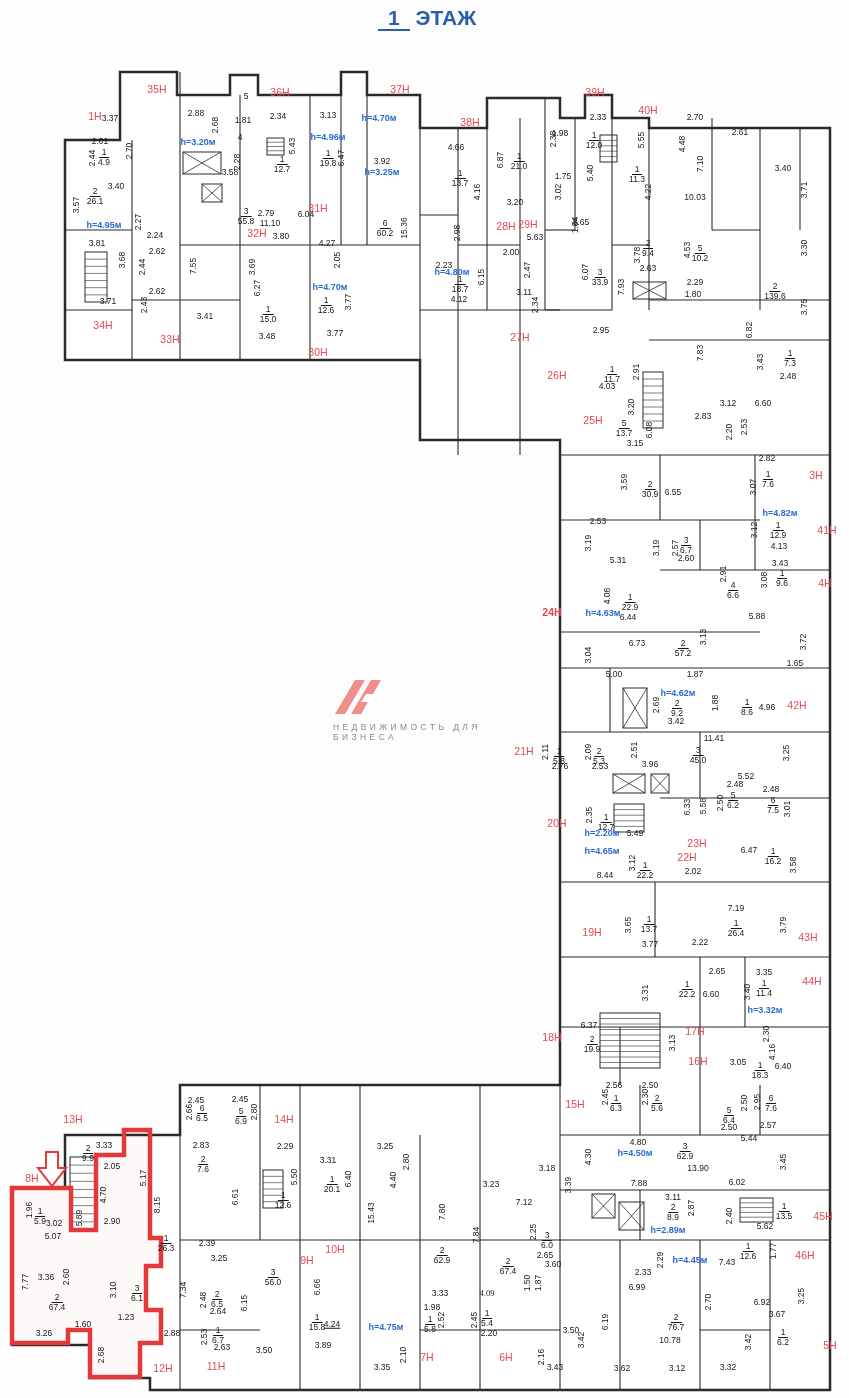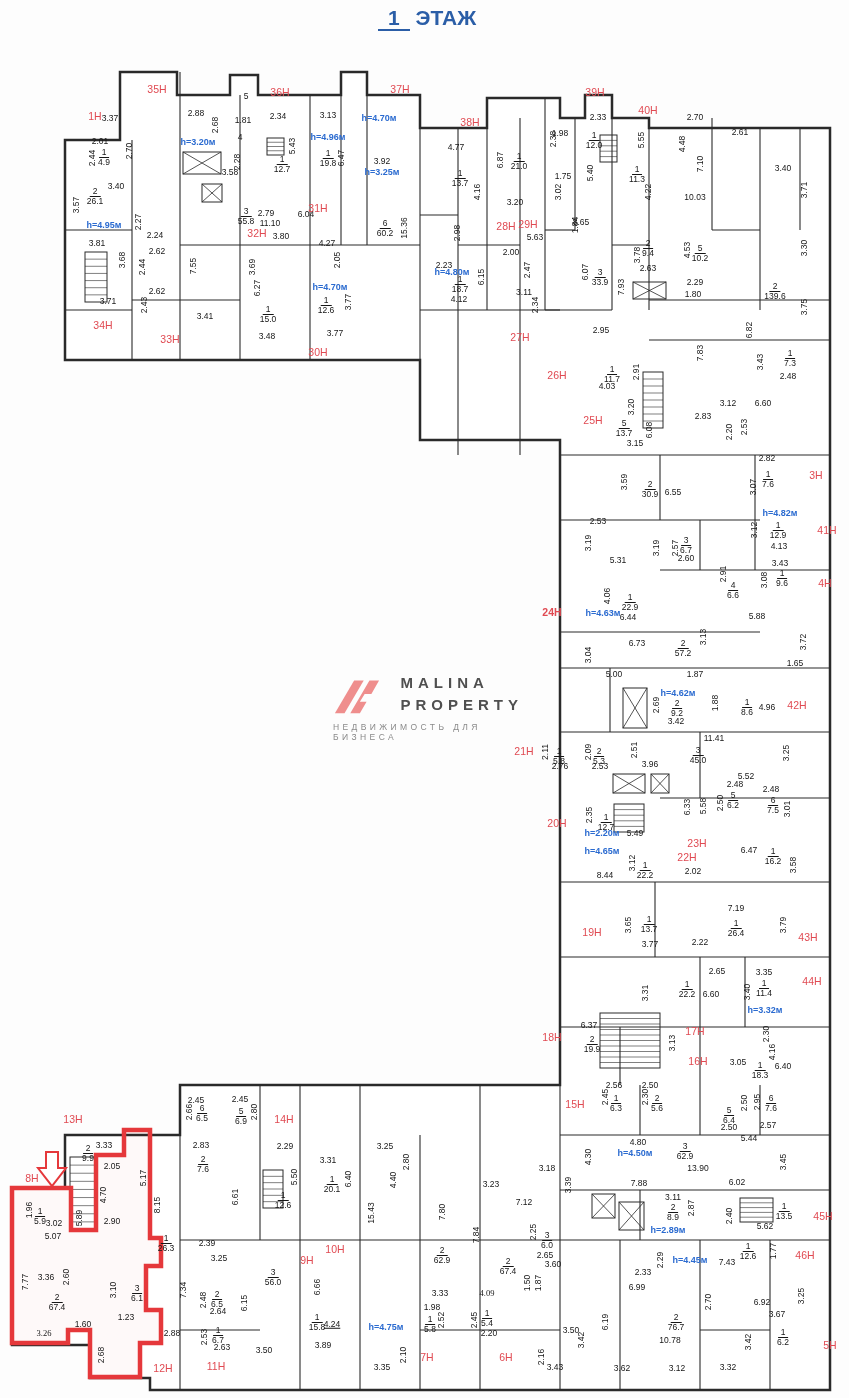--- a/index.html
+++ b/index.html
@@ -189,24 +189,20 @@
       <path d="M 12,1188 L 71,1188 L 71,1230 L 96,1230 L 96,1155 L 124,1155 L 124,1130 L 150,1130 L 150,1238 L 161,1238 L 161,1266 L 146,1266 L 146,1310 L 161,1310 L 161,1343 L 140,1343 L 140,1377 L 90,1377 L 90,1330 L 68,1330 L 68,1343 L 12,1343 Z" fill="rgba(229,56,59,0.03)" stroke="#e5383b" stroke-width="4.5" stroke-linejoin="miter"></path>
       <path d="M 46,1152 L 58,1152 L 58,1168 L 66,1168 L 52,1186 L 38,1168 L 46,1168 Z" fill="#ffffff" stroke="#e5383b" stroke-width="2"></path>
     </svg>
 
   <div id="wm">
     <div class="row">
       <svg width="62" height="46" viewBox="0 0 62 46">
         <path d="M2 42 L22 8 L32 8 L12 42 Z" fill="#ef8e8d"></path>
         <path d="M18 42 L38 8 L48 8 L40 22 L33 22 L28 30 L35 30 L28 42 Z" fill="#ef8e8d"></path>
       </svg>
-      <div class="brand">
-        <div>MALINA</div>
-        <div>PROPERTY</div>
-      </div>
     </div>
     <div class="tag">НЕДВИЖИМОСТЬ ДЛЯ БИЗНЕСА</div>
   </div>
 
   <div id="labels">
       <div class="lab d" style="left: 100px; top: 141px;">2.01</div>
       <div class="lab d v" style="left: 92px; top: 158px;">2.44</div>
       <div class="lab r" style="left: 104px; top: 157px;">
         <span class="rn">1</span>
         <span class="ra">4.9</span>
@@ -271,21 +267,21 @@
       </div>
       <div class="lab d v" style="left: 404px; top: 228px;">15.36</div>
       <div class="lab d" style="left: 327px; top: 243px;">4.27</div>
       <div class="lab d v" style="left: 337px; top: 260px;">2.05</div>
       <div class="lab r" style="left: 326px; top: 305px;">
         <span class="rn">1</span>
         <span class="ra">12.6</span>
       </div>
       <div class="lab d v" style="left: 348px; top: 302px;">3.77</div>
       <div class="lab d" style="left: 335px; top: 333px;">3.77</div>
-      <div class="lab d" style="left: 456px; top: 147px;">4.77</div>
+      <div class="lab d" style="left: 456px; top: 147px;">4.66</div>
       <div class="lab r" style="left: 460px; top: 178px;">
         <span class="rn">1</span>
         <span class="ra">13.7</span>
       </div>
       <div class="lab d v" style="left: 477px; top: 192px;">4.16</div>
       <div class="lab d v" style="left: 457px; top: 233px;">2.98</div>
       <div class="lab d" style="left: 444px; top: 265px;">2.23</div>
       <div class="lab r" style="left: 460px; top: 284px;">
         <span class="rn">1</span>
         <span class="ra">18.7</span>
@@ -736,21 +732,21 @@
         <span class="rn">2</span>
         <span class="ra">67.4</span>
       </div>
       <div class="lab d v" style="left: 113px; top: 1290px;">3.10</div>
       <div class="lab r" style="left: 137px; top: 1293px;">
         <span class="rn">3</span>
         <span class="ra">6.1</span>
       </div>
       <div class="lab d" style="left: 126px; top: 1317px;">1.23</div>
       <div class="lab d" style="left: 83px; top: 1324px;">1.60</div>
-      <div class="lab d" style="left: 44px; top: 1333px; font-family: Liberation Serif, serif;">3.26</div>
+      <div class="lab d" style="left: 44px; top: 1333px;">3.26</div>
       <div class="lab d v" style="left: 101px; top: 1355px;">2.68</div>
       <div class="lab d v" style="left: 183px; top: 1290px;">7.34</div>
       <div class="lab d" style="left: 172px; top: 1333px;">2.88</div>
       <div class="lab d v" style="left: 203px; top: 1300px;">2.48</div>
       <div class="lab r" style="left: 217px; top: 1299px;">
         <span class="rn">2</span>
         <span class="ra">6.5</span>
       </div>
       <div class="lab d" style="left: 218px; top: 1311px;">2.64</div>
       <div class="lab d v" style="left: 244px; top: 1303px;">6.15</div>

